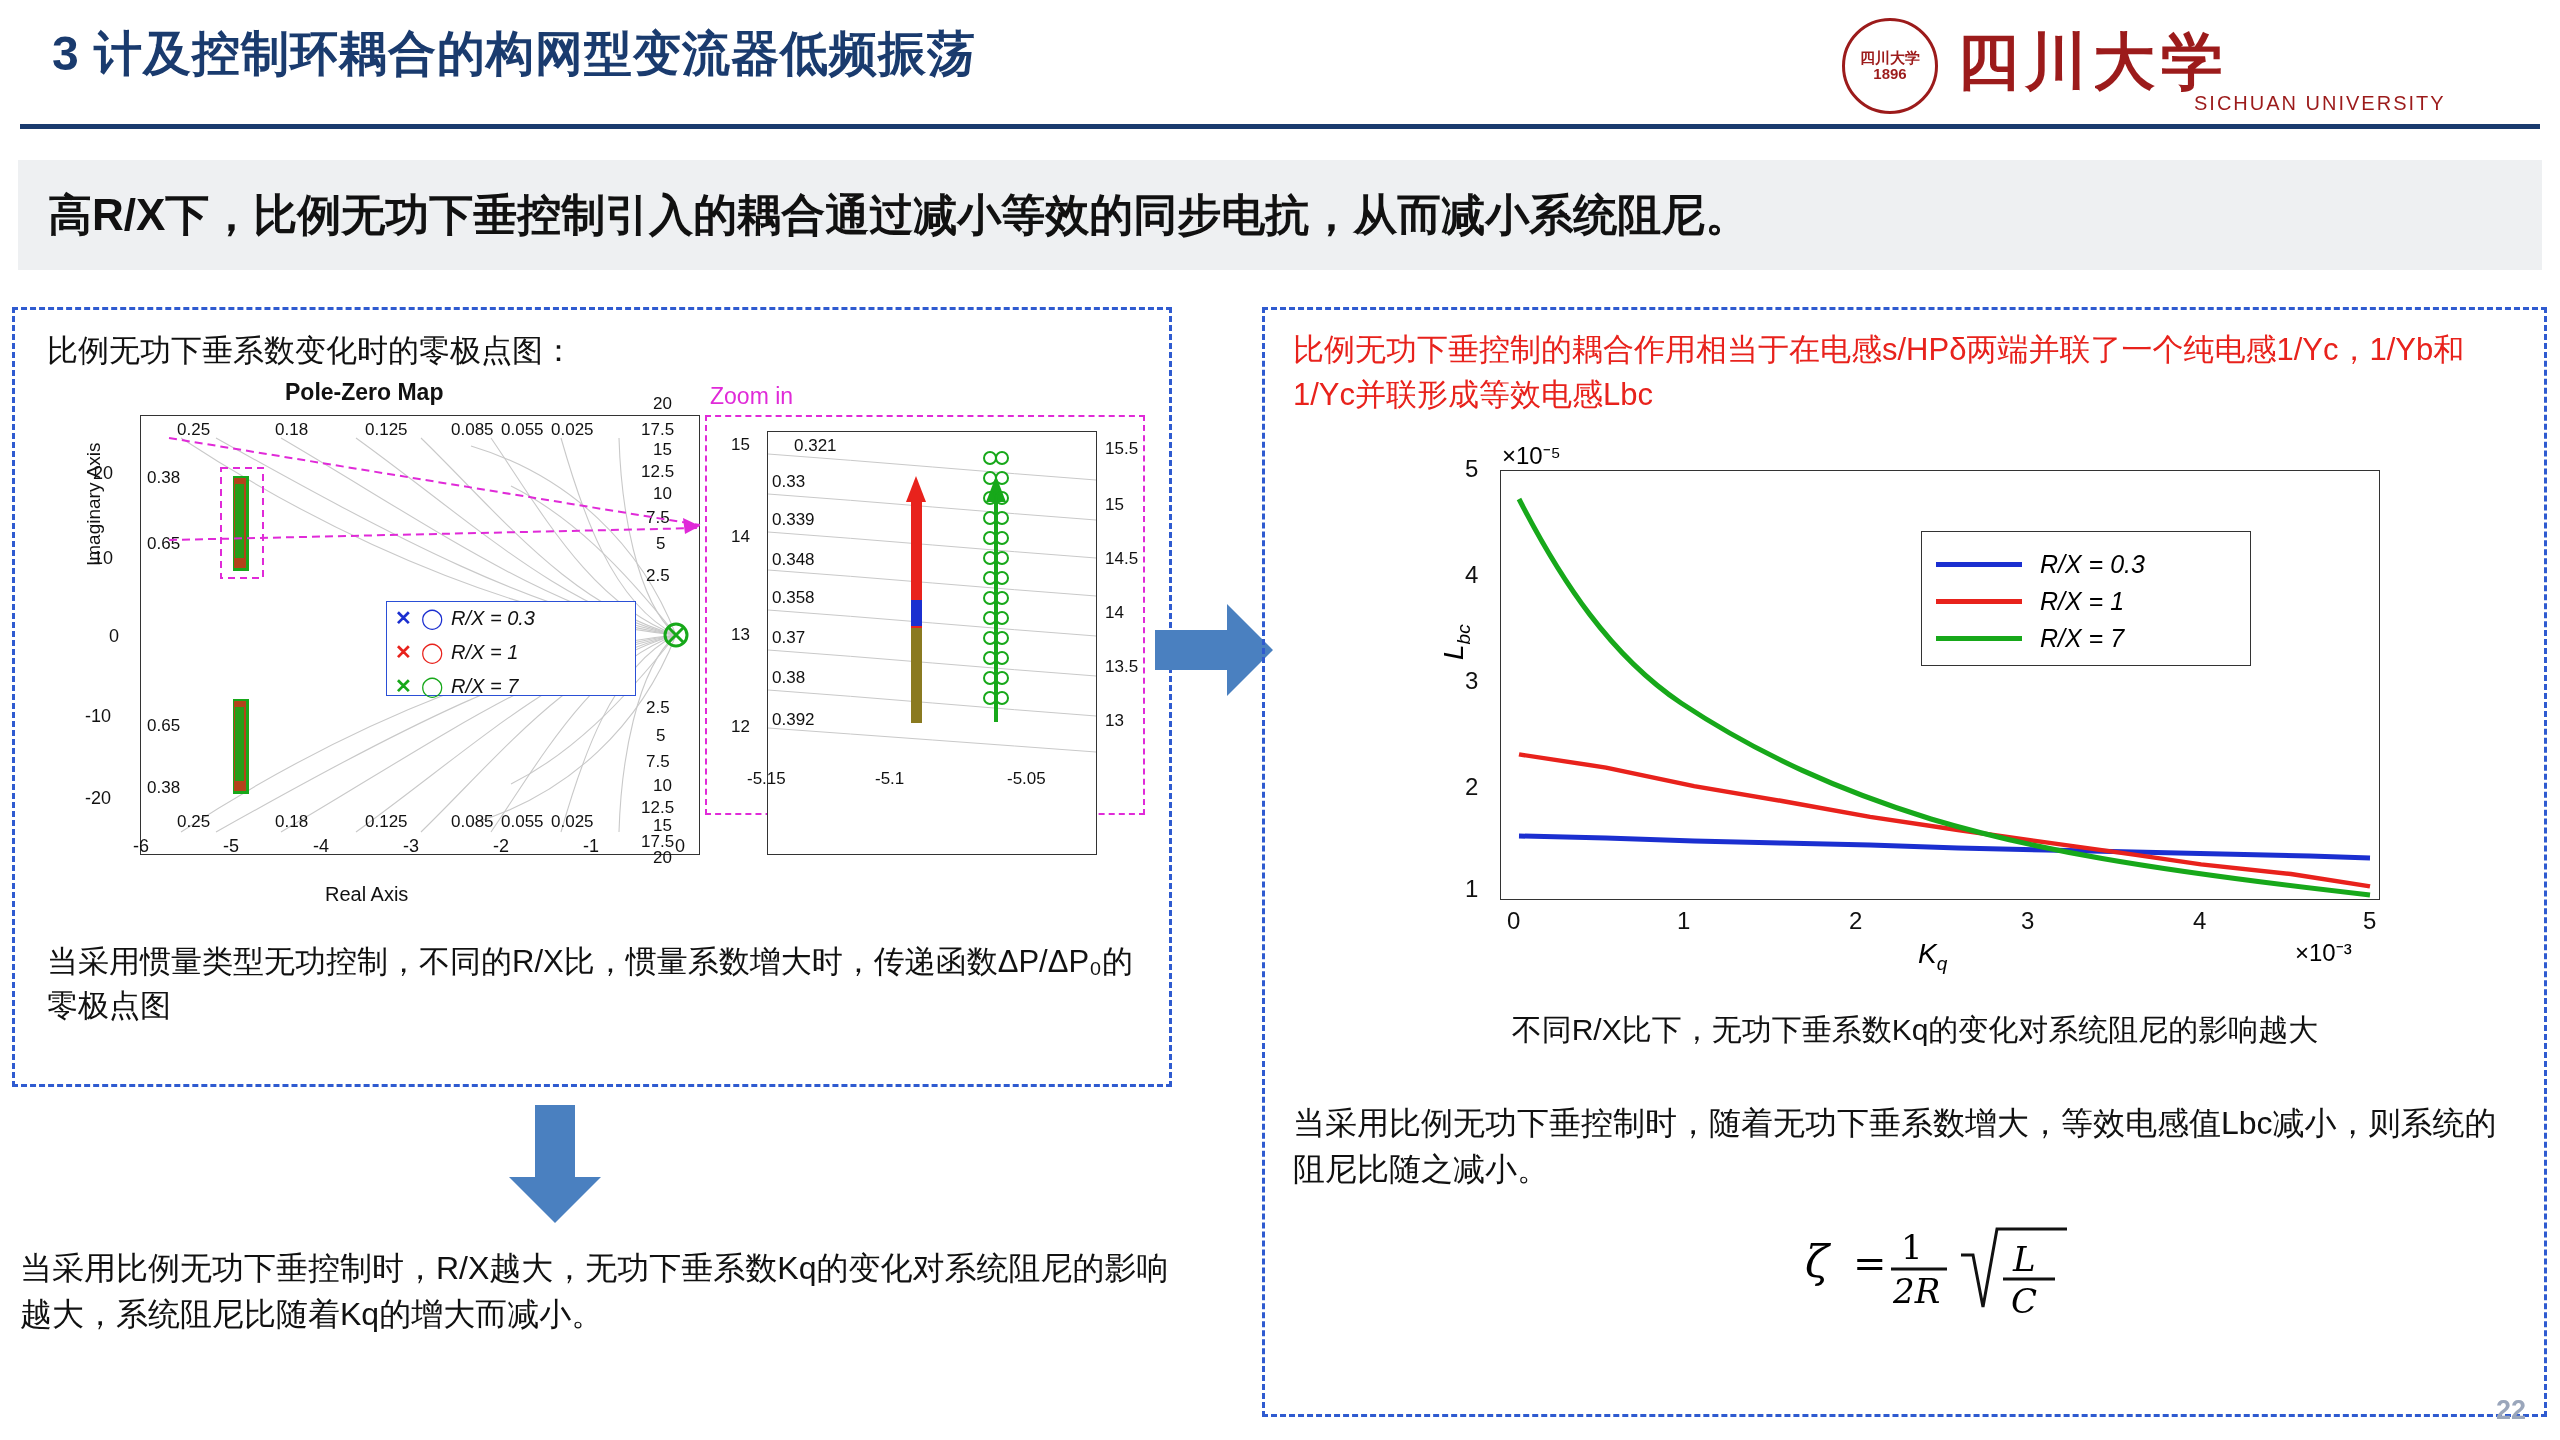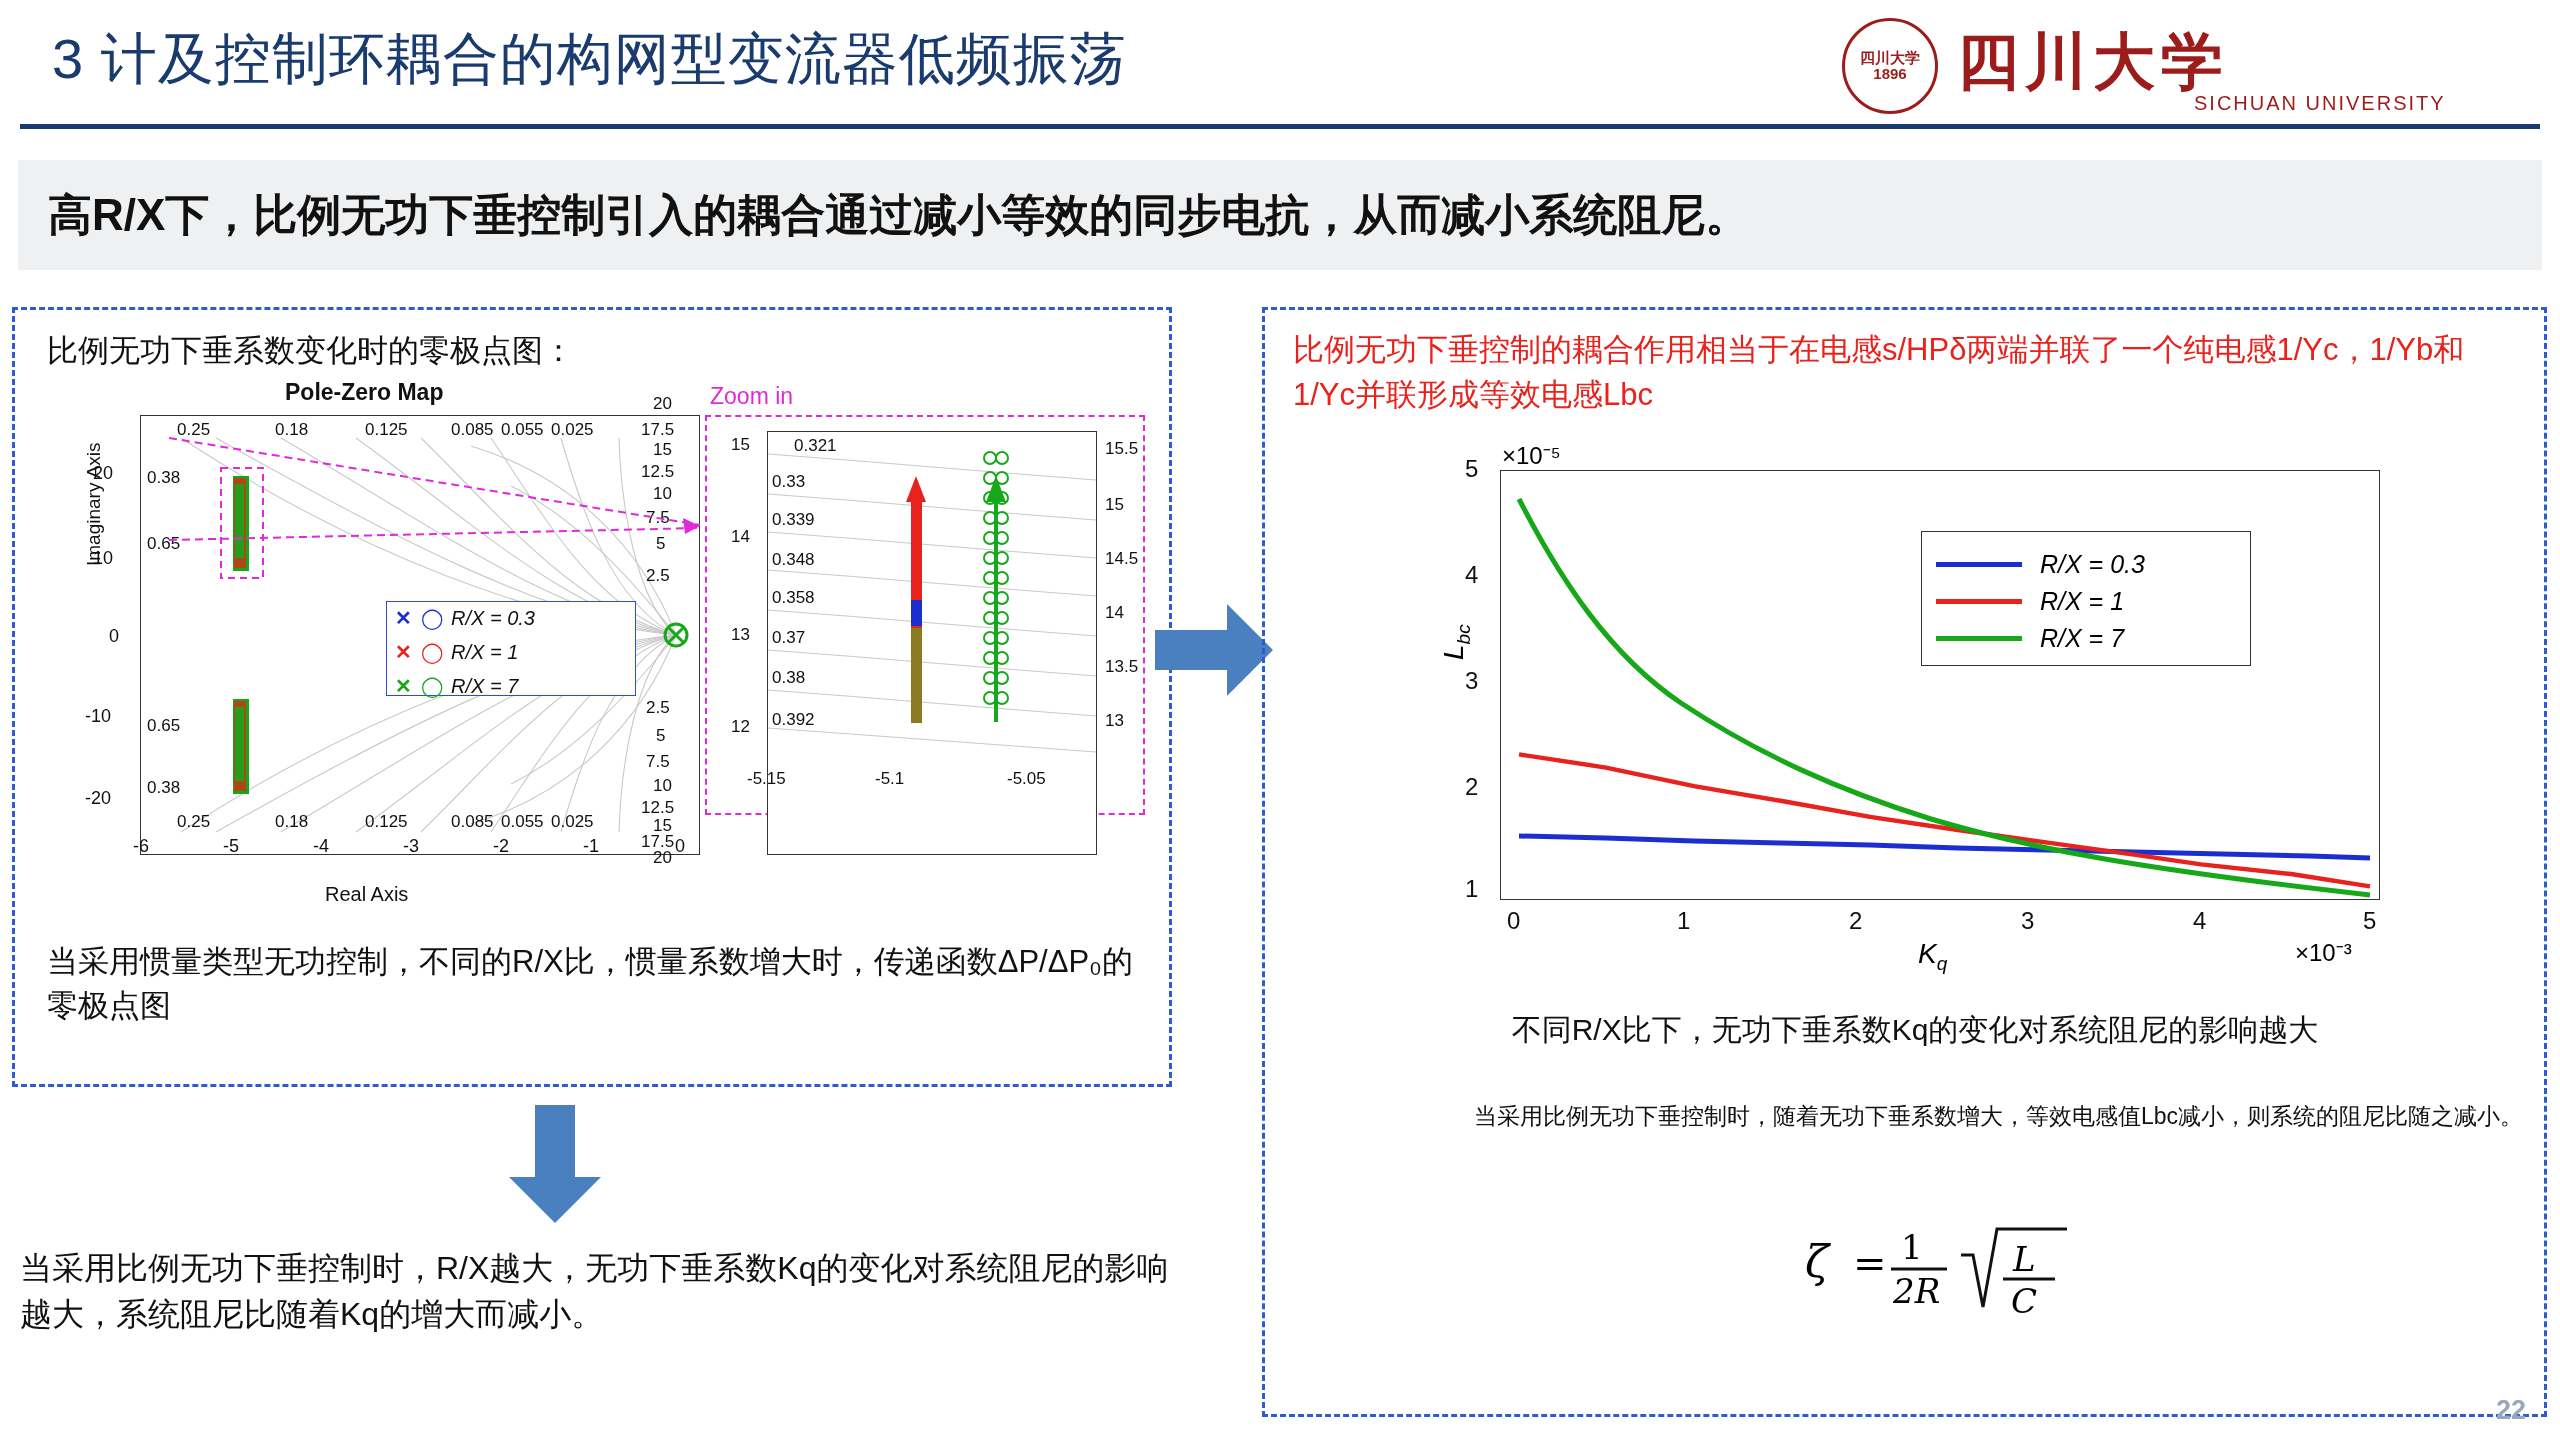--- a/index.html
+++ b/index.html
@@ -9,21 +9,21 @@
     font-family:"Liberation Sans", sans-serif;
     position:relative;
     overflow:hidden;
   }
   
   .slide-header{
     position:absolute;left:0;top:0;width:2560px;height:135px;
   }
   .title{
     position:absolute;left:52px;top:22px;
-    font-size:56px;font-weight:normal;color:#1a3b6e;
+    font-size:48px;font-weight:bold;color:#1a3b6e;
     letter-spacing:1px;white-space:nowrap;
   }
   .header-rule{
     position:absolute;left:20px;top:124px;width:2520px;height:5px;
     background:#1a3b6e;
   }
   .logo-wrap{
     position:absolute;right:18px;top:14px;width:700px;height:105px;
   }
   .logo-seal{
@@ -128,21 +128,21 @@
   .rp-red{
     position:absolute;left:28px;top:18px;width:1230px;
     font-size:31px;color:#e8221c;line-height:1.45;
   }
   .rp-cap{
     position:absolute;left:60px;top:700px;width:1180px;
     font-size:30px;color:#111;text-align:center;
   }
   .rp-txt{
     position:absolute;left:28px;top:790px;width:1230px;
-    font-size:23px;color:#111;line-height:1.45;text-align:right;
+    font-size:32px;color:#111;line-height:1.45;
   }
   .formula{
     position:absolute;left:540px;top:905px;font-size:40px;color:#111;
   }
   
   .lbc-fig{
     position:absolute;left:125px;top:120px;width:1070px;height:560px;
   }
   .lbc-axes{
     position:absolute;left:110px;top:40px;width:880px;height:430px;

